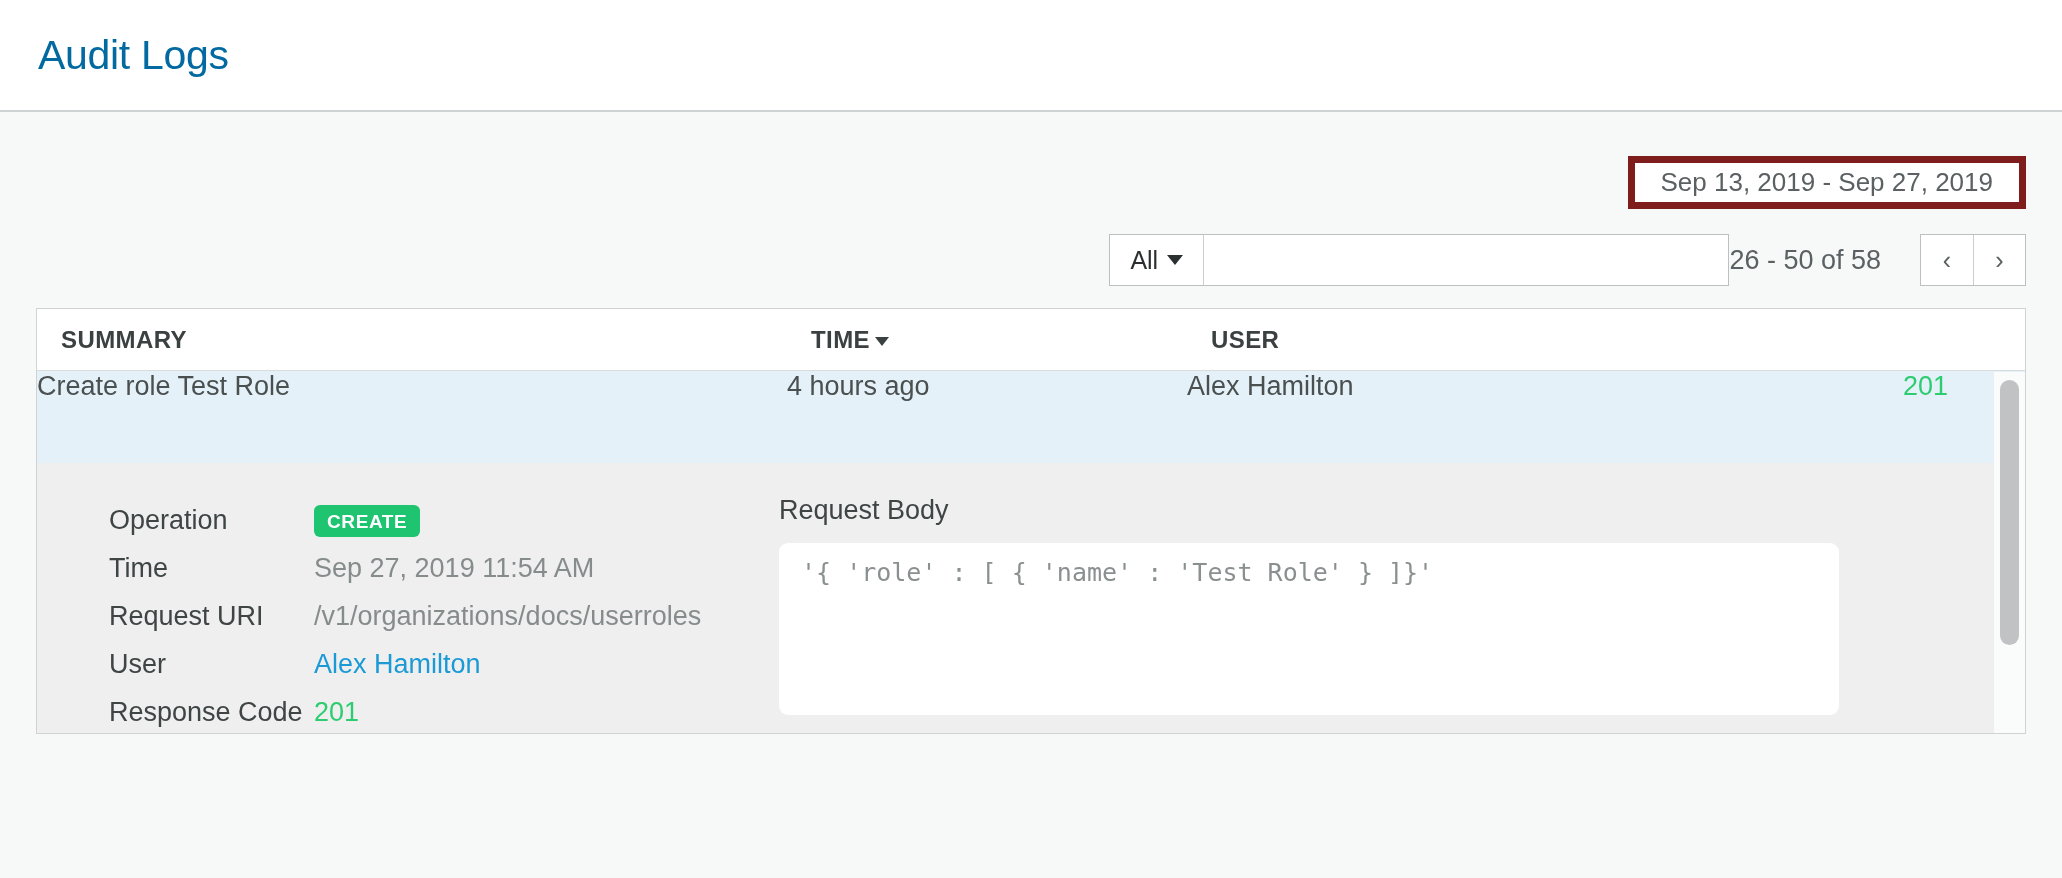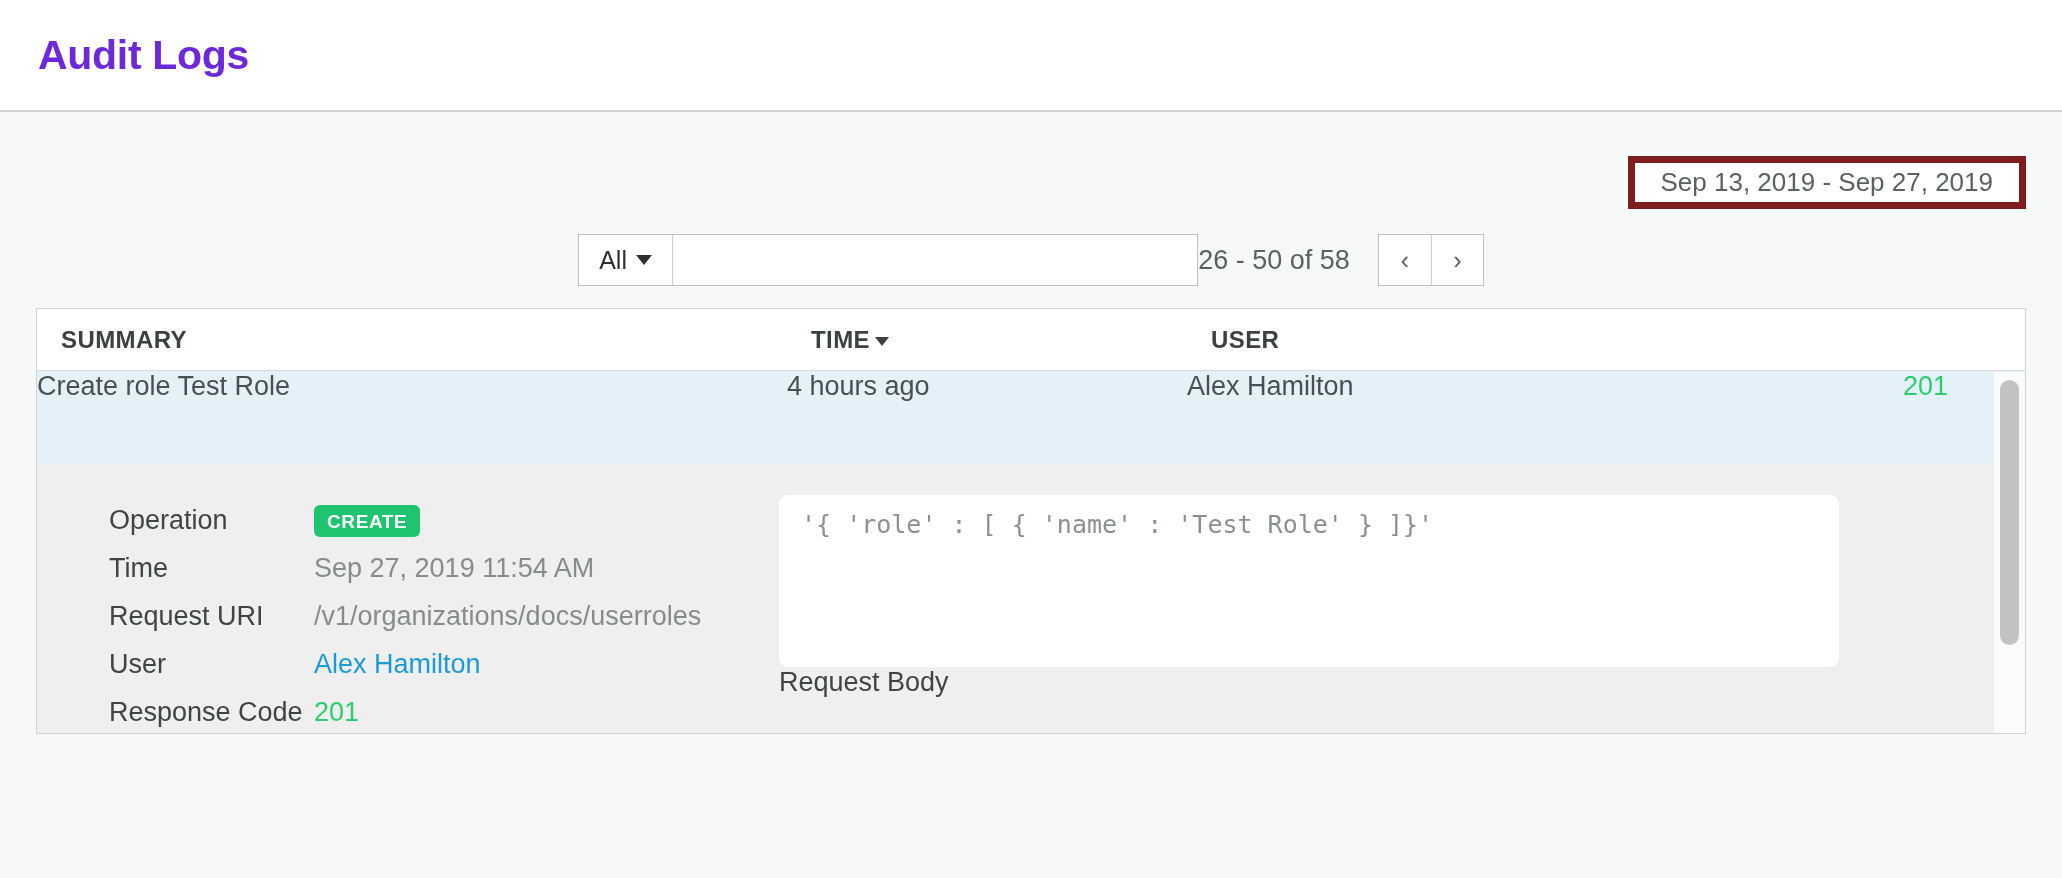--- a/index.html
+++ b/index.html
@@ -17,22 +17,22 @@
   #page-header {
     height: 112px;
     background: #ffffff;
     border-bottom: 2px solid #cfd3d4;
     display: flex;
     align-items: center;
     padding-left: 38px;
   }
   #page-title {
     font-size: 41px;
-    font-weight: bold;
-    color: #6d28d9;
+    font-weight: normal;
+    color: #0369a1;
     letter-spacing: -0.3px;
   }
 
   
   #content {
     position: relative;
     height: 766px;
     background: #f7f9f9;
     padding: 0 36px;
   }
@@ -53,21 +53,21 @@
     font-size: 26px;
     color: #5b6162;
     cursor: pointer;
     white-space: nowrap;
   }
 
   
   #filter-row {
     display: flex;
     align-items: center;
-    justify-content: center;
+    justify-content: flex-end;
     margin-top: 25px;
   }
   #search-group {
     display: flex;
     align-items: stretch;
     border: 1px solid #bcc0c1;
     background: #ffffff;
     height: 52px;
     width: 620px;
   }
@@ -97,21 +97,21 @@
     font-size: 24px;
     padding: 0 14px;
     color: #2b2f30;
     font-family: "Liberation Sans", sans-serif;
     background: #fff;
   }
 
   #pagination {
     display: flex;
     align-items: center;
-    gap: 28px;
+    gap: 39px;
   }
   #page-range {
     font-size: 27px;
     color: #5b6162;
     white-space: nowrap;
   }
   #page-buttons {
     display: flex;
     border: 1px solid #bcc0c1;
     background: #ffffff;
@@ -346,22 +346,22 @@
           <div class="detail-label">User</div>
           <div class="detail-value link">Alex Hamilton</div>
         </div>
         <div class="detail-row">
           <div class="detail-label">Response Code</div>
           <div class="detail-value code">201</div>
         </div>
       </div>
 
       <div id="detail-right">
+        <div id="request-body-label">Request Body</div>
         <div id="request-body-box">'{ 'role' : [ { 'name' : 'Test Role' } ]}'</div>
-        <div id="request-body-label">Request Body</div>
       </div>
 
     </div>
 
     <div id="table-scrollbar">
       <div id="table-scrollbar-thumb"></div>
     </div>
 
   </div>
 

